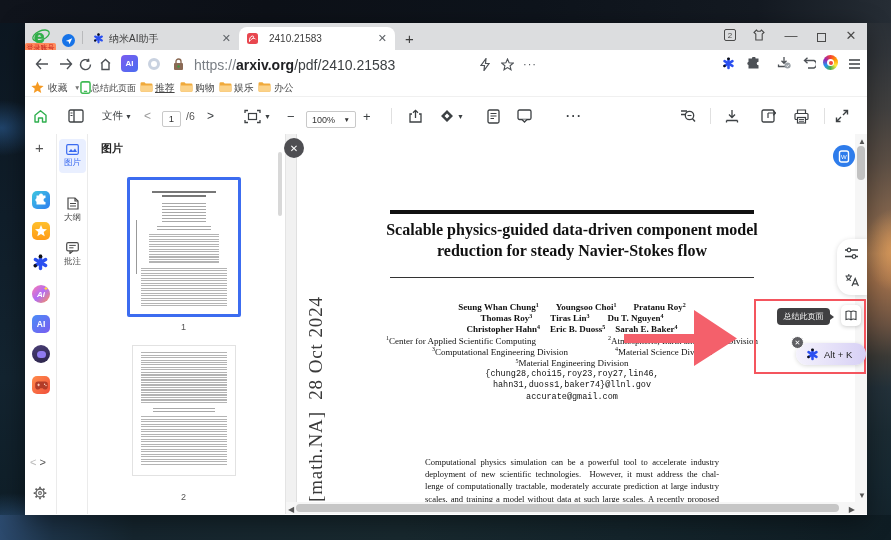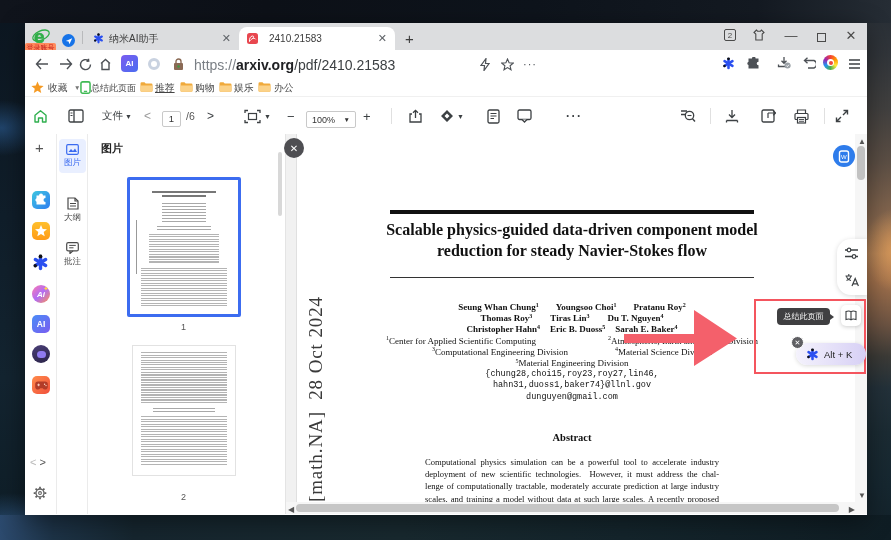--- a/index.html
+++ b/index.html
@@ -441,23 +441,22 @@
         <div class="abs" style="left:93px; top:143px; width:364px; height:1px; background:#333;"></div>
         <div class="serif abs" style="left:75px; top:168px; width:400px; text-align:center; font-size:9px; color:#111; line-height:11.2px;">
           <div style="font-weight:bold;">Seung Whan Chung<sup class="su">1</sup><span class="sp" style="width:17px;"></span>Youngsoo Choi<sup class="su">1</sup><span class="sp" style="width:17px;"></span>Pratanu Roy<sup class="su">2</sup></div>
           <div style="font-weight:bold;">Thomas Roy<sup class="su">3</sup><span class="sp" style="width:18px;"></span>Tiras Lin<sup class="su">3</sup><span class="sp" style="width:18px;"></span>Du T. Nguyen<sup class="su">4</sup></div>
           <div style="font-weight:bold;">Christopher Hahn<sup class="su">4</sup><span class="sp" style="width:10px;"></span>Eric B. Duoss<sup class="su">5</sup><span class="sp" style="width:10px;"></span>Sarah E. Baker<sup class="su">4</sup></div>
           <div><sup class="su">1</sup>Center for Applied Scientific Computing<span class="sp" style="width:72px;"></span><sup class="su">2</sup>Atmospheric, Earth and Energy Division</div>
           <div><sup class="su">3</sup>Computational Engineering Division<span class="sp" style="width:47px;"></span><sup class="su">4</sup>Material Science Division</div>
           <div><sup class="su">5</sup>Material Engineering Division</div>
           <div class="mono" style="font-size:8.5px;">{chung28,choi15,roy23,roy27,lin46,</div>
           <div class="mono" style="font-size:8.5px;">hahn31,duoss1,baker74}@llnl.gov</div>
-          <div class="mono" style="font-size:8.5px;">dunguyen@gmail.com</div>
+          <div class="mono" style="font-size:8.5px;">accurate@gmail.com</div>
         </div>
-        <div class="serif abs" style="left:75px; top:298px; width:400px; text-align:center; font-weight:bold; font-size:10.5px; color:#111;">Abstract</div>
         <div class="serif abs" style="left:128px; top:322px; width:294px; font-size:8.6px; color:#111; line-height:12.2px;">
           <div class="jl">Computational physics simulation can be a powerful tool to accelerate industry</div>
           <div class="jl">deployment of new scientific technologies.&nbsp; However, it must address the chal-</div>
           <div class="jl">lenge of computationally tractable, moderately accurate prediction at large industry</div>
           <div class="jl">scales, and training a model without data at such large scales. A recently proposed</div>
         </div>
       </div>
 
       <div class="vsb">
         <div class="arr" style="left:3px; top:3px;">▲</div>

